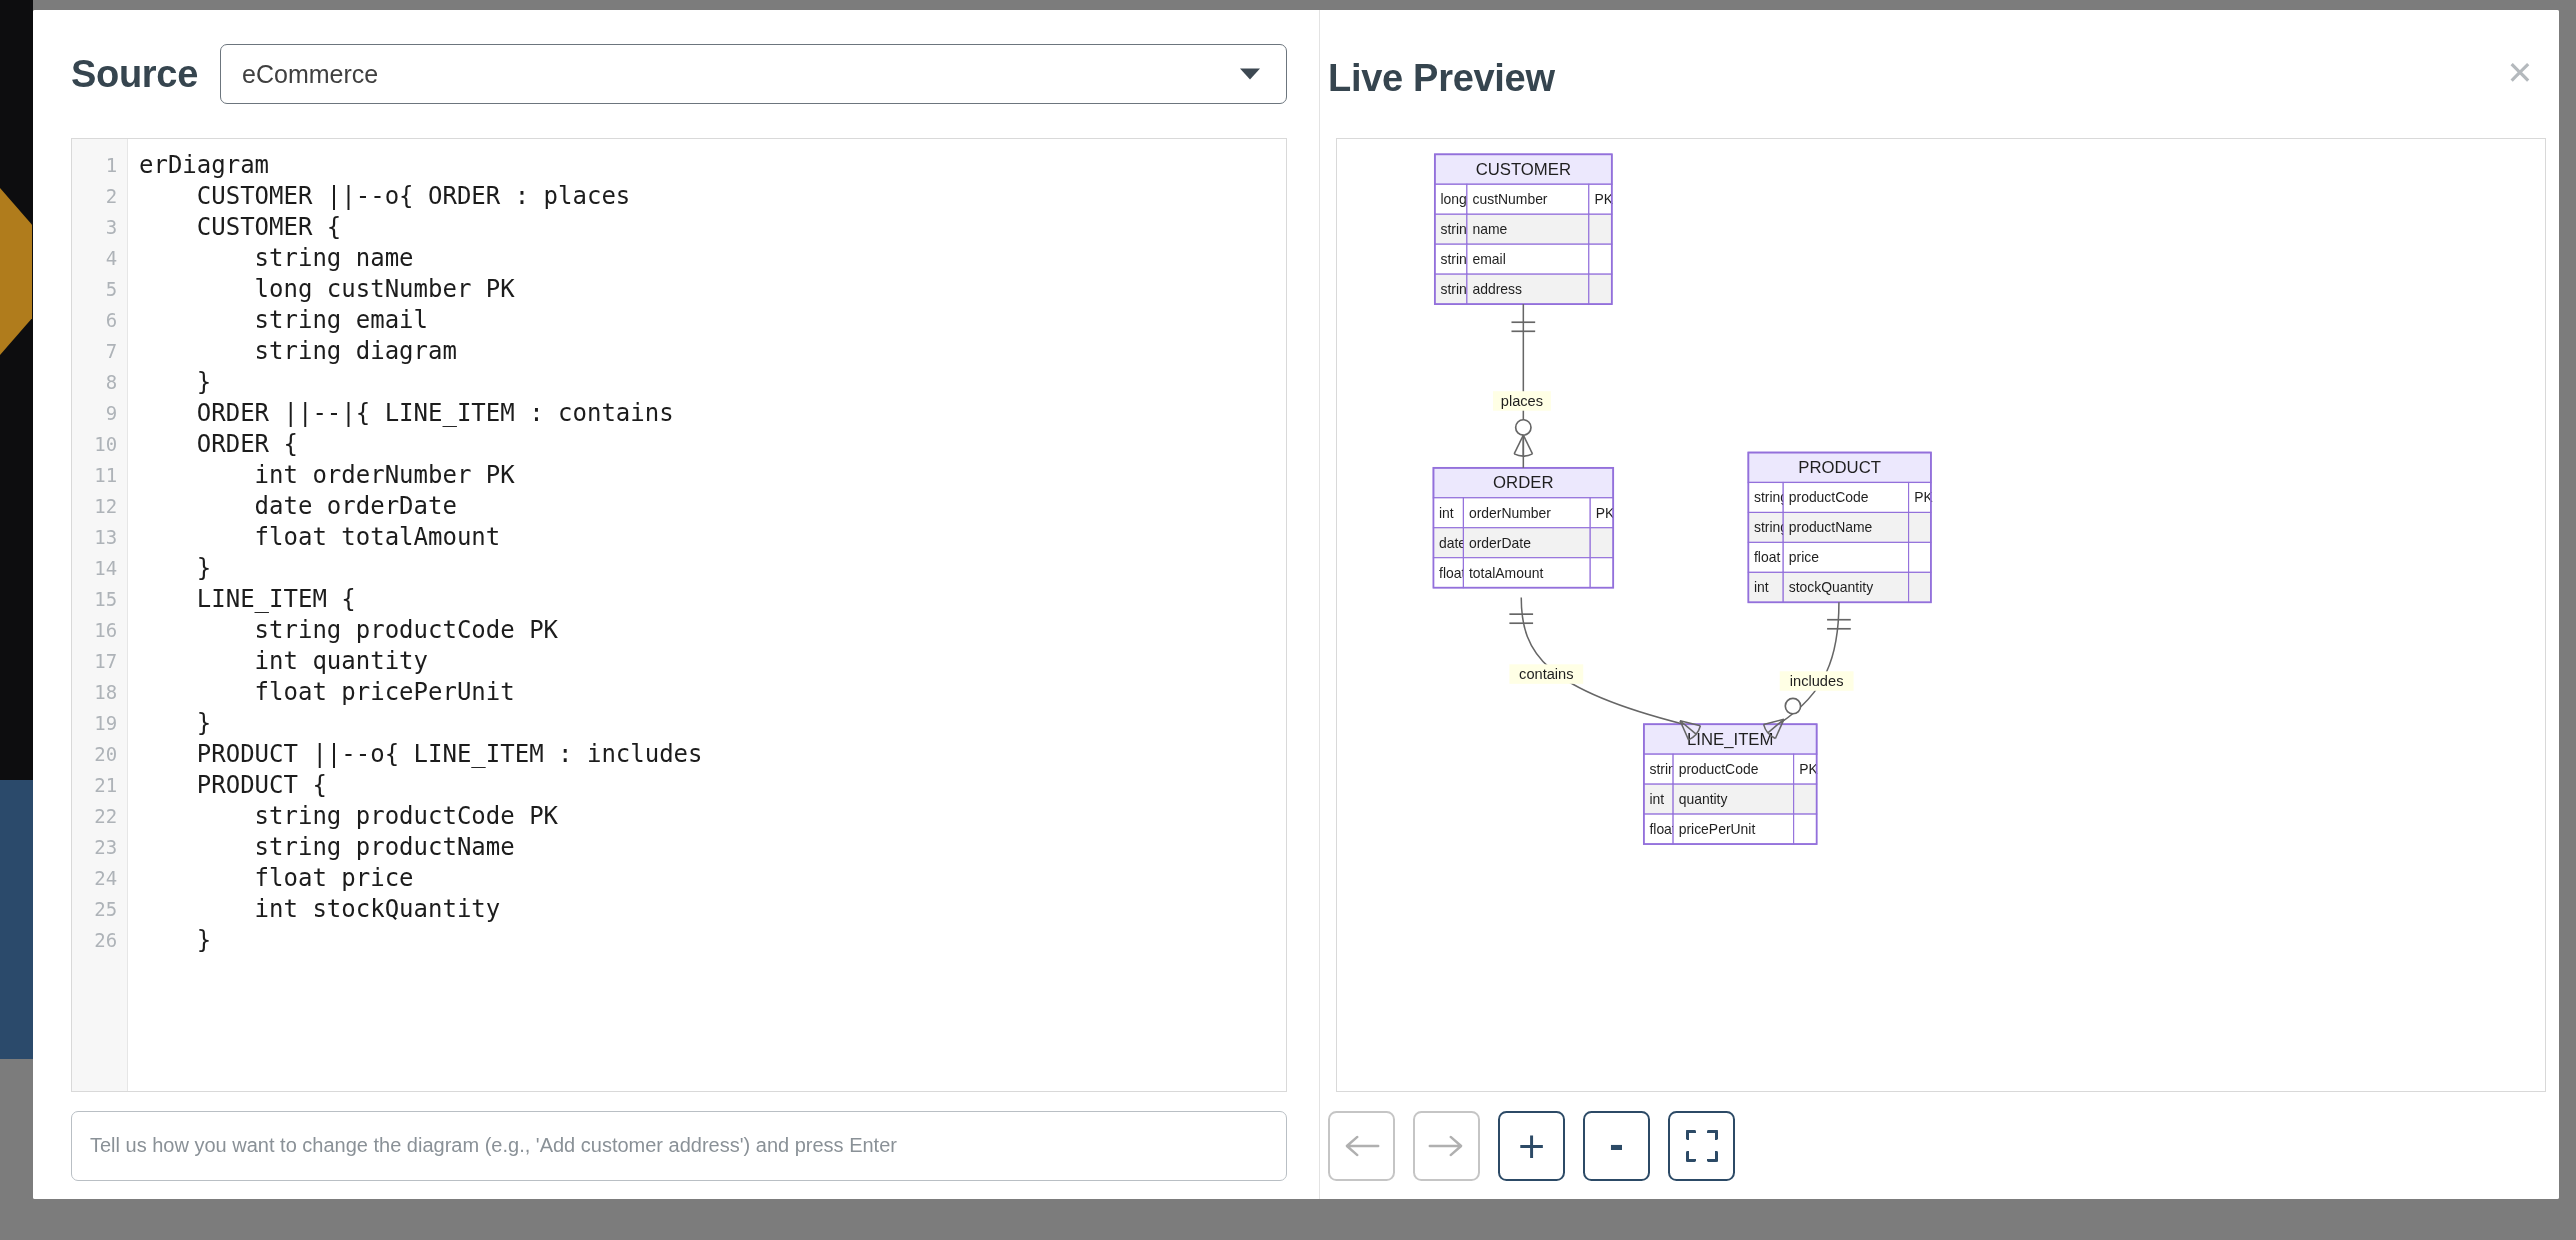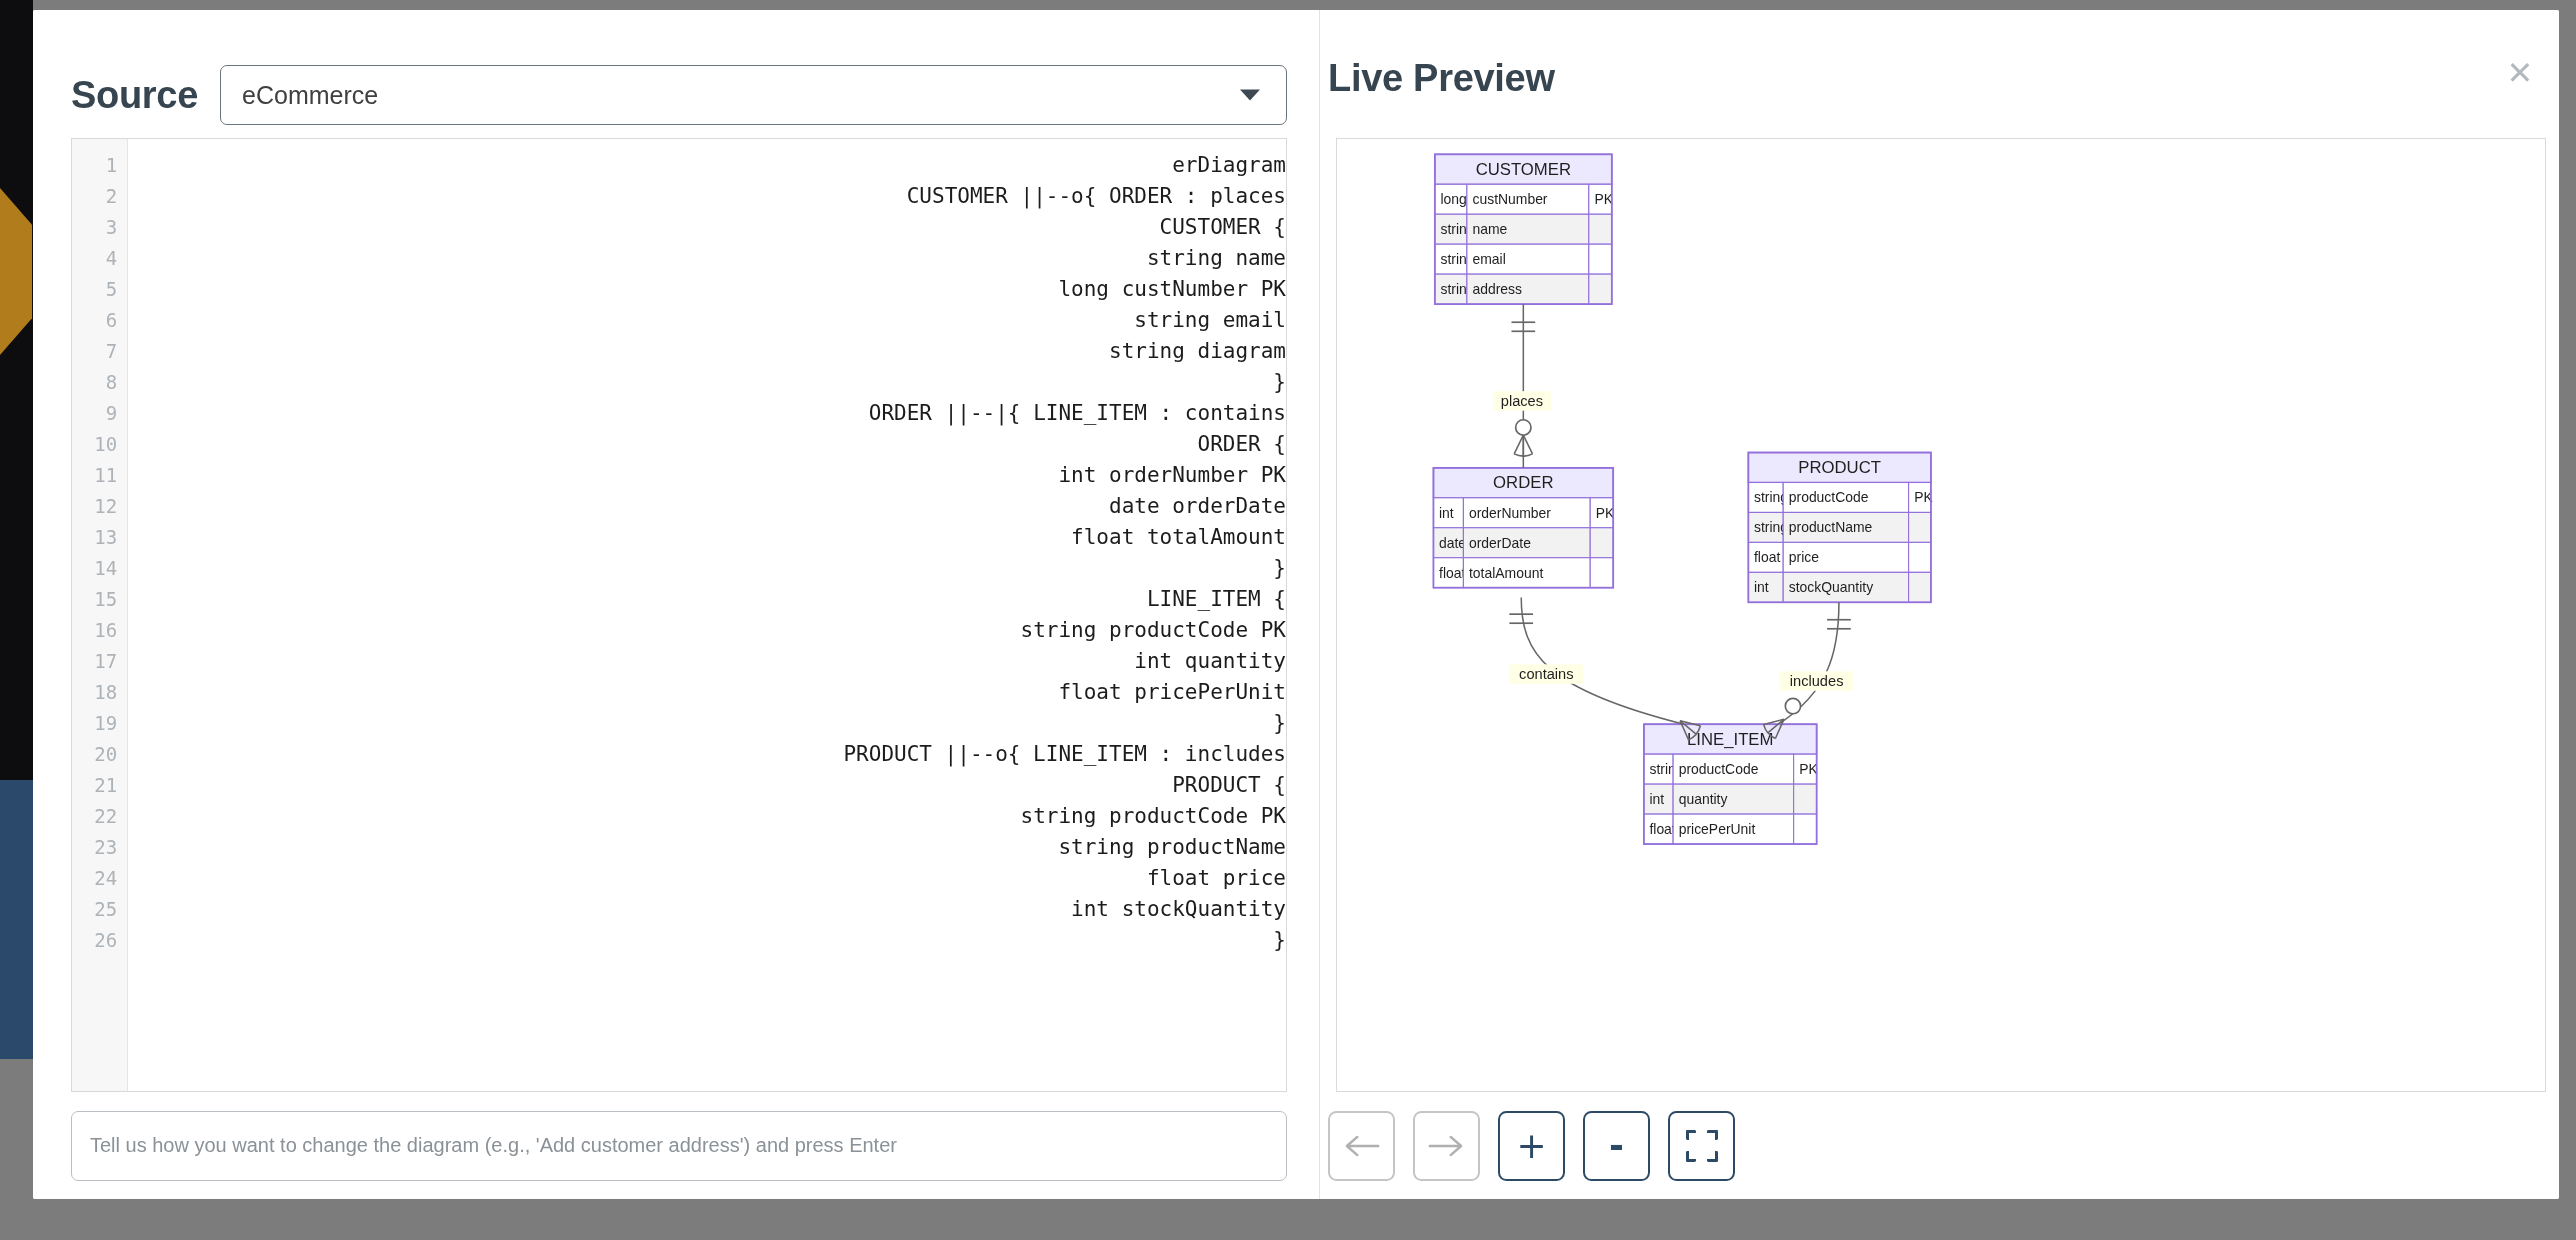--- a/index.html
+++ b/index.html
@@ -33,21 +33,21 @@
   }
 
   
   #source-pane {
     position: absolute; left: 0; top: 0;
     width: 1286px; height: 100%;
     background: #fff;
   }
 
   #source-header {
-    position: absolute; left: 38px; top: 54px;
+    position: absolute; left: 38px; top: 33px;
     width: 1216px; height: 63px;
     display: flex; align-items: center; gap: 22px;
   }
   #source-title {
     font-size: 38px; font-weight: 700; color: #36454f;
     letter-spacing: -0.3px; line-height: 1; white-space: nowrap;
   }
   #source-select {
     position: relative;
     flex: 1; height: 60px;
@@ -84,23 +84,22 @@
   #code-gutter .ln {
     height: 31px; line-height: 31px;
     text-align: right; padding-right: 9.8px;
     font-family: "DejaVu Sans Mono", monospace;
     font-size: 19px; color: #aeb3b8;
   }
   #code-body { flex: 1; padding-top: 11px; padding-left: 11px; }
   #code-body .cl {
     height: 31px; line-height: 31px;
     font-family: "DejaVu Sans Mono", monospace;
-    font-size: 21px; color: #1c1c1c;
+    font-size: 24px; color: #1c1c1c;
     white-space: pre;
-    text-align: right;
   }
 
   
   #prompt-input {
     position: absolute; left: 38px; top: 1101px;
     width: 1216px; height: 70px;
     border: 1.4px solid #b9bfc4; border-radius: 7px;
     background: #fff;
     font-family: "Liberation Sans", sans-serif;
     font-size: 20px; color: #8a9197;

